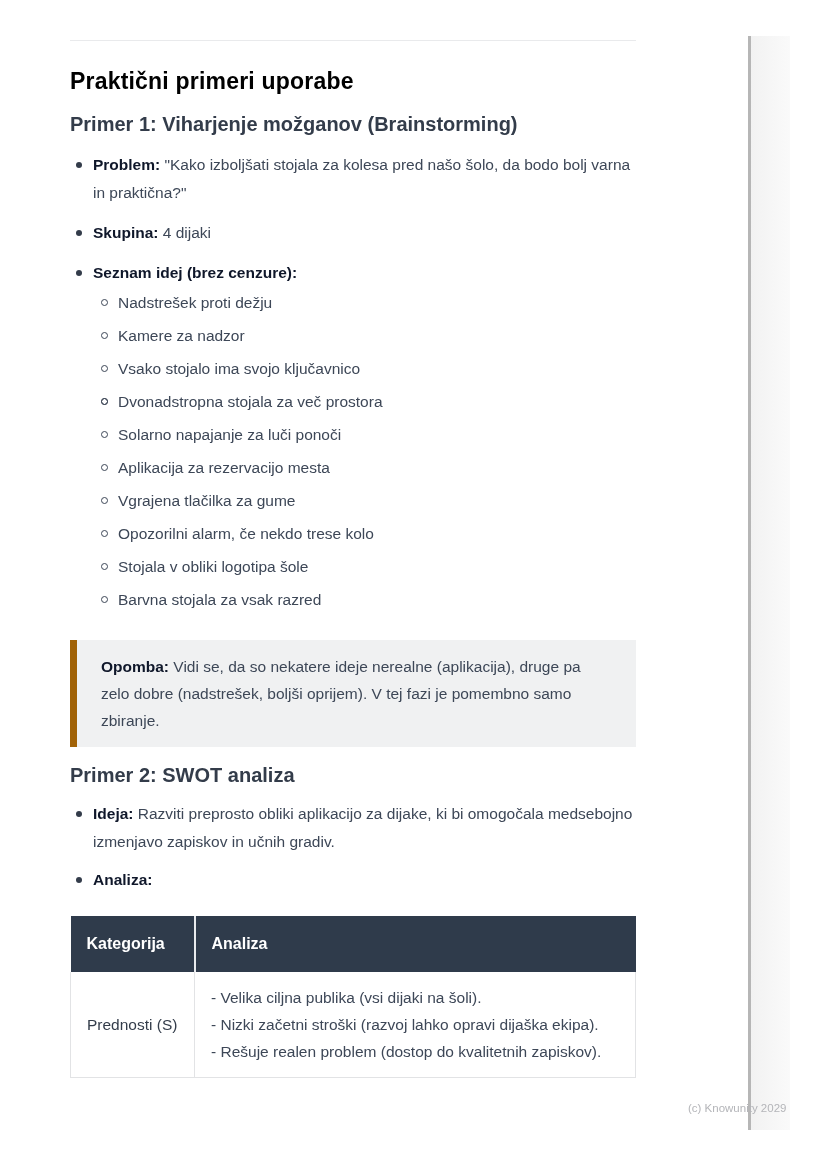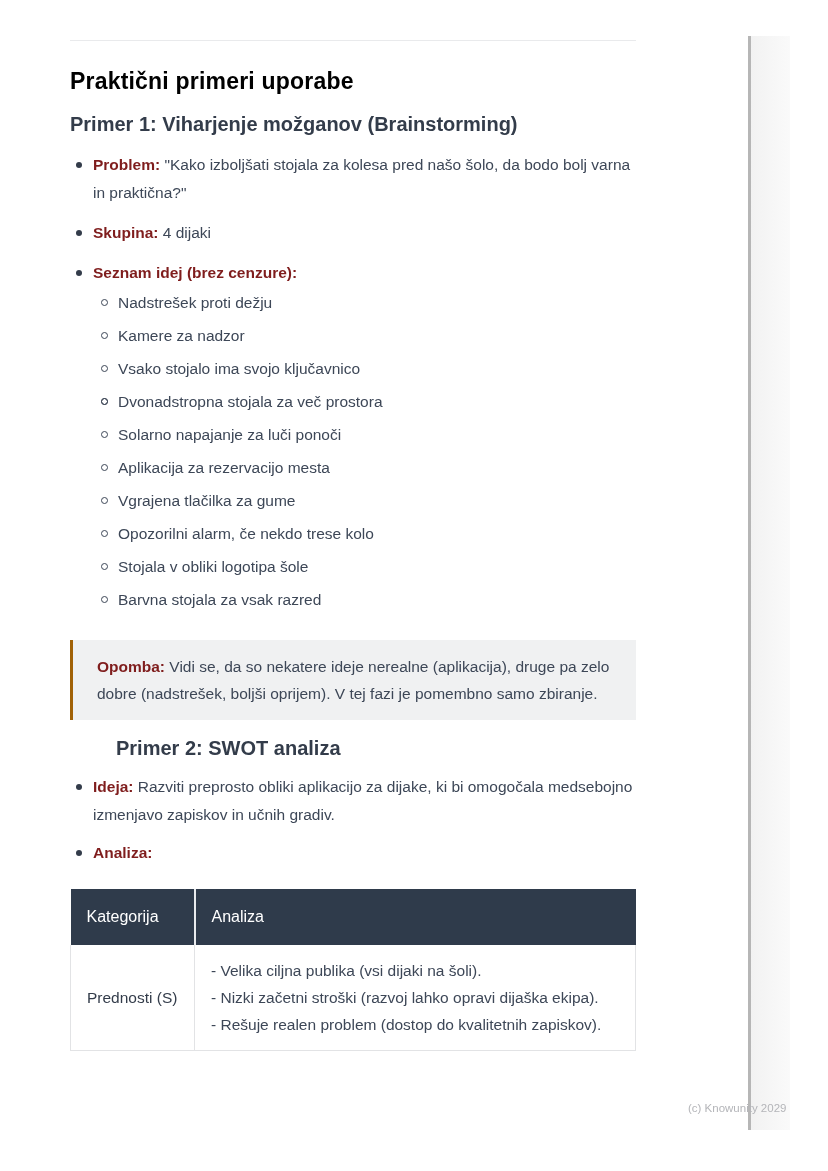--- a/index.html
+++ b/index.html
@@ -48,21 +48,21 @@
   }
   .dot {
     position: absolute;
     left: 6px;
     top: 11px;
     width: 6px;
     height: 6px;
     border-radius: 50%;
     background: #333c4a;
   }
-  .label { font-weight: 700; color: #7f1d1d; text-align: center; }
+  .label { font-weight: 700; color: #0f172a; text-align: center; }
   ul.level2 { margin-top: 2px; }
   ul.level2 > li {
     position: relative;
     padding-left: 25px;
     font-size: 15.5px;
     line-height: 28px;
     margin-bottom: 5px;
   }
   .circle {
     position: absolute;
@@ -70,38 +70,38 @@
     top: 10px;
     width: 7px;
     height: 7px;
     border-radius: 50%;
     border: 1.5px solid #3d4757;
     background: transparent;
   }
   .callout {
     margin-top: 26px;
     background: #f0f1f2;
-    border-left: 3px solid #a16207;
+    border-left: 7px solid #a16207;
     padding: 13px 26px 13px 24px;
     font-size: 15.5px;
     line-height: 27px;
   }
-  .section2-heading { margin-top: 27px; margin-left: 46px; }
+  .section2-heading { margin-top: 27px; }
   ul.level1.second { margin-top: 14px; }
   ul.level1.second > li { margin-bottom: 10px; }
   table.swot {
     margin-top: 22px;
     width: 566px;
     border-collapse: collapse;
     font-size: 15.5px;
   }
   table.swot th {
     background: #2f3b4b;
     color: #ffffff;
-    font-weight: 400;
+    font-weight: 700;
     font-size: 16px;
     text-align: left;
     padding: 17px 16px;
     line-height: 22px;
   }
   table.swot th.col-category {
     width: 124px;
     border-right: 2px solid #e9ebee;
   }
   table.swot td {

